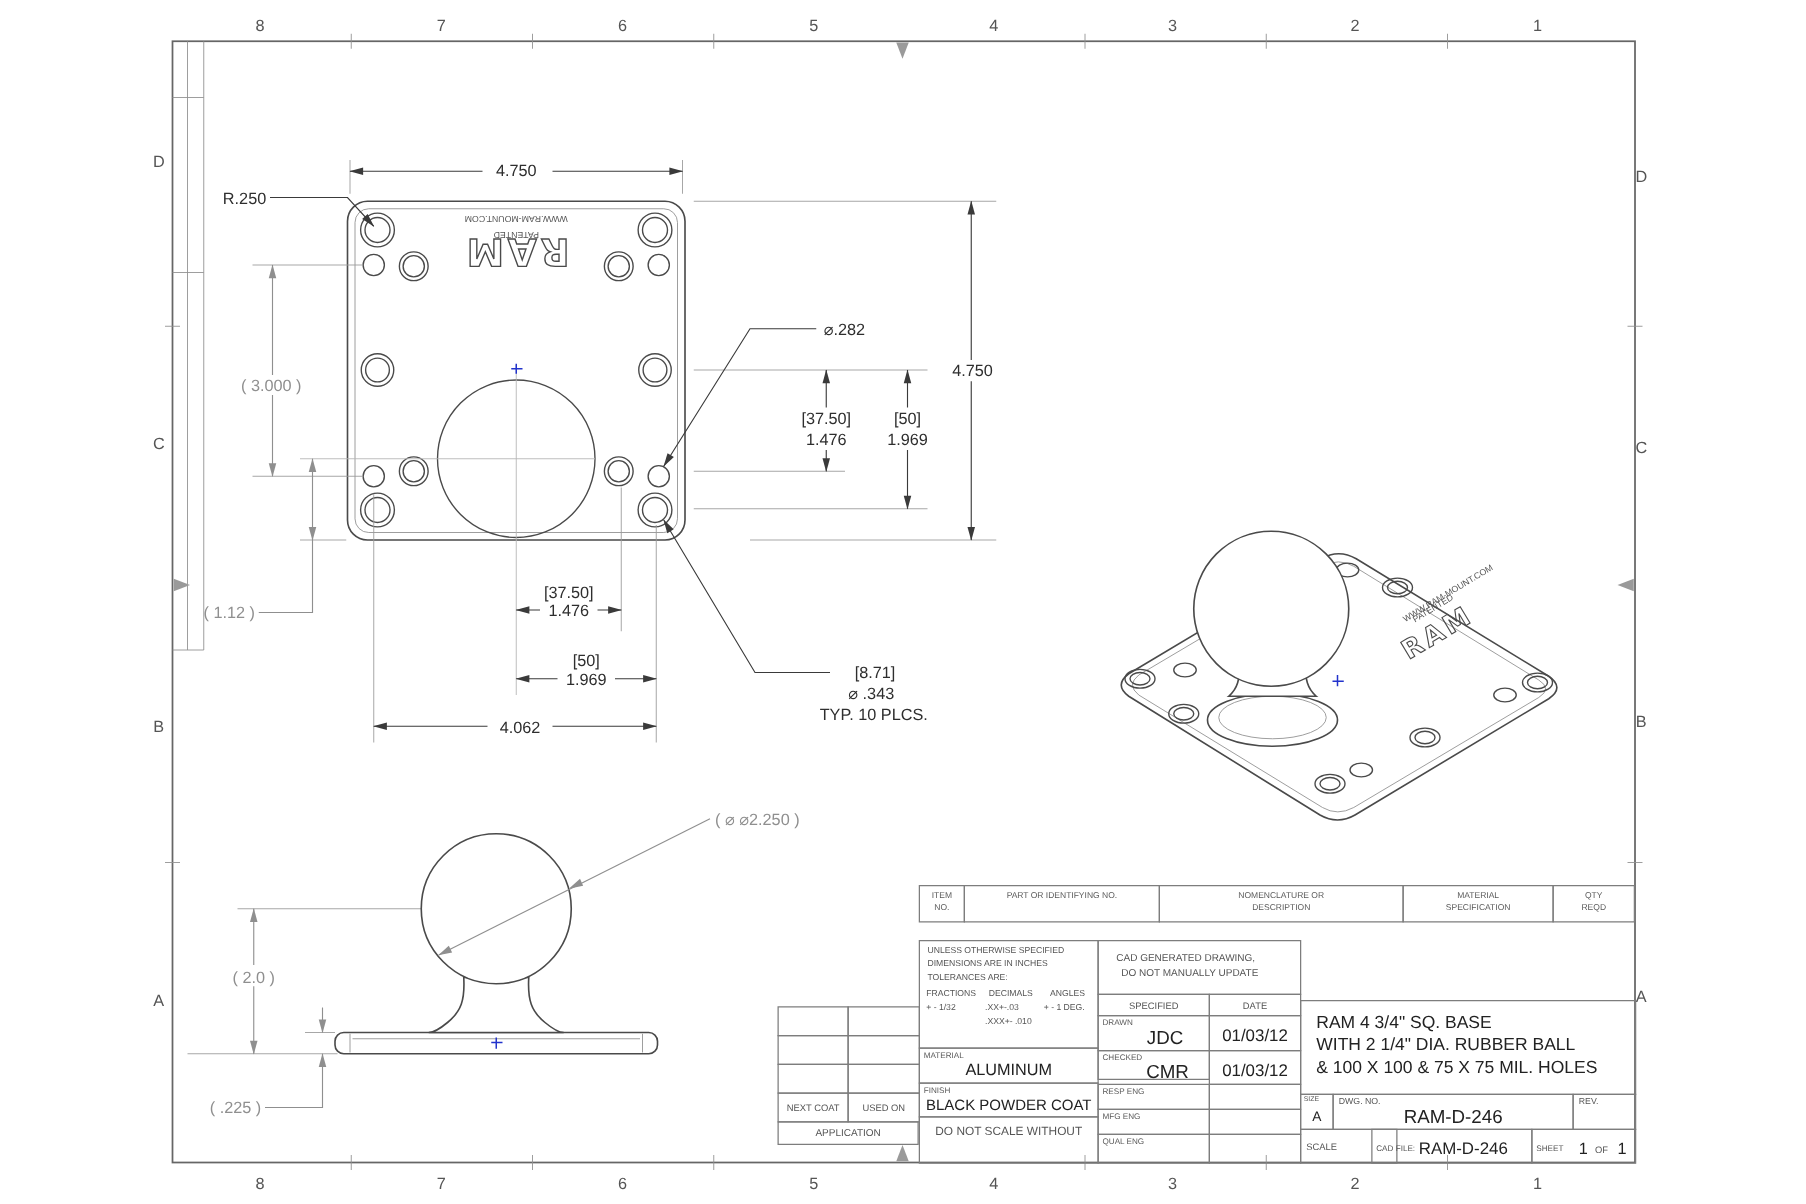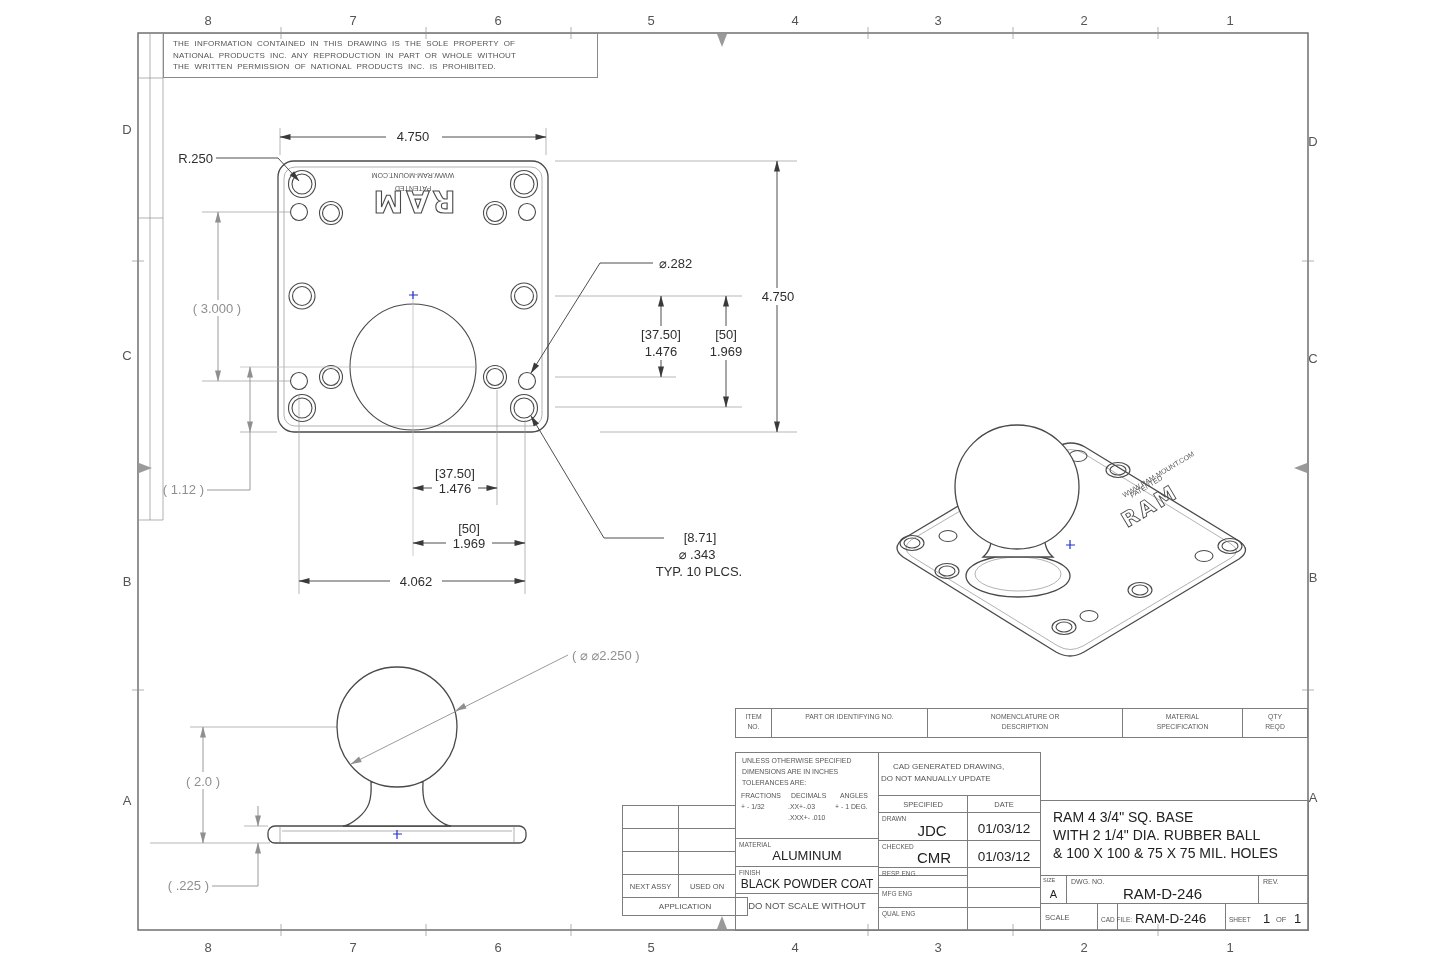--- a/index.html
+++ b/index.html
@@ -248,25 +248,20 @@
 <span class="zl" style="left:1230px;top:947px">1</span>
 <span class="zl" style="left:127px;top:129px">D</span>
 <span class="zl" style="left:127px;top:355px">C</span>
 <span class="zl" style="left:127px;top:581px">B</span>
 <span class="zl" style="left:127px;top:800px">A</span>
 <span class="zl" style="left:1313px;top:141px">D</span>
 <span class="zl" style="left:1313px;top:358px">C</span>
 <span class="zl" style="left:1313px;top:577px">B</span>
 <span class="zl" style="left:1313px;top:797px">A</span>
 
-<div id="disclaimer">
-  <div>THE INFORMATION CONTAINED IN THIS DRAWING IS THE SOLE PROPERTY OF</div>
-  <div>NATIONAL PRODUCTS INC. ANY REPRODUCTION IN PART OR WHOLE WITHOUT</div>
-  <div>THE WRITTEN PERMISSION OF NATIONAL PRODUCTS INC. IS PROHIBITED.</div>
-</div>
 
 <div class="c ph" style="left:735px;top:708px;width:37px;height:30px"><div style="width:24px">ITEM NO.</div></div>
 <div class="c ph" style="left:771px;top:708px;width:157px;height:30px"><div style="width:92px">PART OR IDENTIFYING NO.</div></div>
 <div class="c ph" style="left:927px;top:708px;width:196px;height:30px"><div style="width:110px">NOMENCLATURE OR DESCRIPTION</div></div>
 <div class="c ph" style="left:1122px;top:708px;width:121px;height:30px"><div style="width:72px">MATERIAL SPECIFICATION</div></div>
 <div class="c ph" style="left:1242px;top:708px;width:66px;height:30px"><div style="width:30px">QTY REQD</div></div>
 
 <div class="c" style="left:735px;top:752px;width:144px;height:87px;font-size:6.9px;color:#555">
   <span style="left:6px;top:4px">UNLESS OTHERWISE SPECIFIED</span>
   <span style="left:6px;top:15px">DIMENSIONS ARE IN INCHES</span>
@@ -287,36 +282,36 @@
 <div class="c" style="left:735px;top:866px;width:144px;height:28px">
   <span class="lt">FINISH</span>
   <span class="vv" style="top:10px;font-size:12px">BLACK POWDER COAT</span>
 </div>
 <div class="c" style="left:735px;top:893px;width:144px;height:38px">
   <span class="vv" style="top:6px;font-size:9.5px;color:#555">DO NOT SCALE WITHOUT</span>
 </div>
 
 <div class="c" style="left:878px;top:752px;width:163px;height:44px;font-size:8px;color:#555">
   <span style="left:14px;top:9px">CAD GENERATED DRAWING,</span>
-  <span style="left:2px;top:21px">DO NOT MANUALLY UPDATE</span>
+  <span style="left:18px;top:21px">DO NOT MANUALLY UPDATE</span>
 </div>
 <div class="c" style="left:878px;top:795px;width:90px;height:18px">
   <span class="vv" style="top:4px;font-size:7.5px;color:#555">SPECIFIED</span>
     </div>
 <div class="c" style="left:967px;top:795px;width:74px;height:18px">
   <span class="vv" style="top:4px;font-size:7.5px;color:#555">DATE</span>
     </div>
 <div class="c" style="left:878px;top:812px;width:90px;height:29px">
   <span class="lt">DRAWN</span>
   <span class="vv" style="top:9px;left:18px;font-size:15px">JDC</span>
 </div>
 <div class="c" style="left:967px;top:812px;width:74px;height:29px">
   <span class="vv" style="top:8px;font-size:13.5px">01/03/12</span>
     </div>
-<div class="c" style="left:878px;top:840px;width:90px;height:36px">
+<div class="c" style="left:878px;top:840px;width:90px;height:24px">
   <span class="lt">CHECKED</span>
   <span class="vv" style="top:8px;left:22px;font-size:15px">CMR</span>
 </div>
 <div class="c" style="left:967px;top:840px;width:74px;height:28px">
   <span class="vv" style="top:8px;font-size:13.5px">01/03/12</span>
     </div>
 <div class="c" style="left:878px;top:867px;width:90px;height:21px">
   <span class="lt">RESP ENG</span>
     </div>
 <div class="c" style="left:967px;top:867px;width:74px;height:21px"></div>
@@ -359,22 +354,22 @@
   <span style="left:68px;top:7px;font-size:13px;color:#222">1</span>
 </div>
 
 <div class="c" style="left:622px;top:805px;width:57px;height:24px"></div>
 <div class="c" style="left:678px;top:805px;width:58px;height:24px"></div>
 <div class="c" style="left:622px;top:828px;width:57px;height:24px"></div>
 <div class="c" style="left:678px;top:828px;width:58px;height:24px"></div>
 <div class="c" style="left:622px;top:851px;width:57px;height:24px"></div>
 <div class="c" style="left:678px;top:851px;width:58px;height:24px"></div>
 <div class="c" style="left:622px;top:874px;width:57px;height:24px">
-  <span class="vv" style="top:7px;font-size:7.5px;color:#555">NEXT ASSY</span>
+  <span class="vv" style="top:7px;font-size:7.5px;color:#555">NEXT COAT</span>
     </div>
 <div class="c" style="left:678px;top:874px;width:58px;height:24px">
   <span class="vv" style="top:7px;font-size:7.5px;color:#555">USED ON</span>
     </div>
-<div class="c" style="left:622px;top:897px;width:126px;height:19px">
+<div class="c" style="left:622px;top:897px;width:113px;height:19px">
   <span class="vv" style="top:4px;font-size:8px;color:#555">APPLICATION</span>
     </div>
 
 </div>
 
 </body></html>

